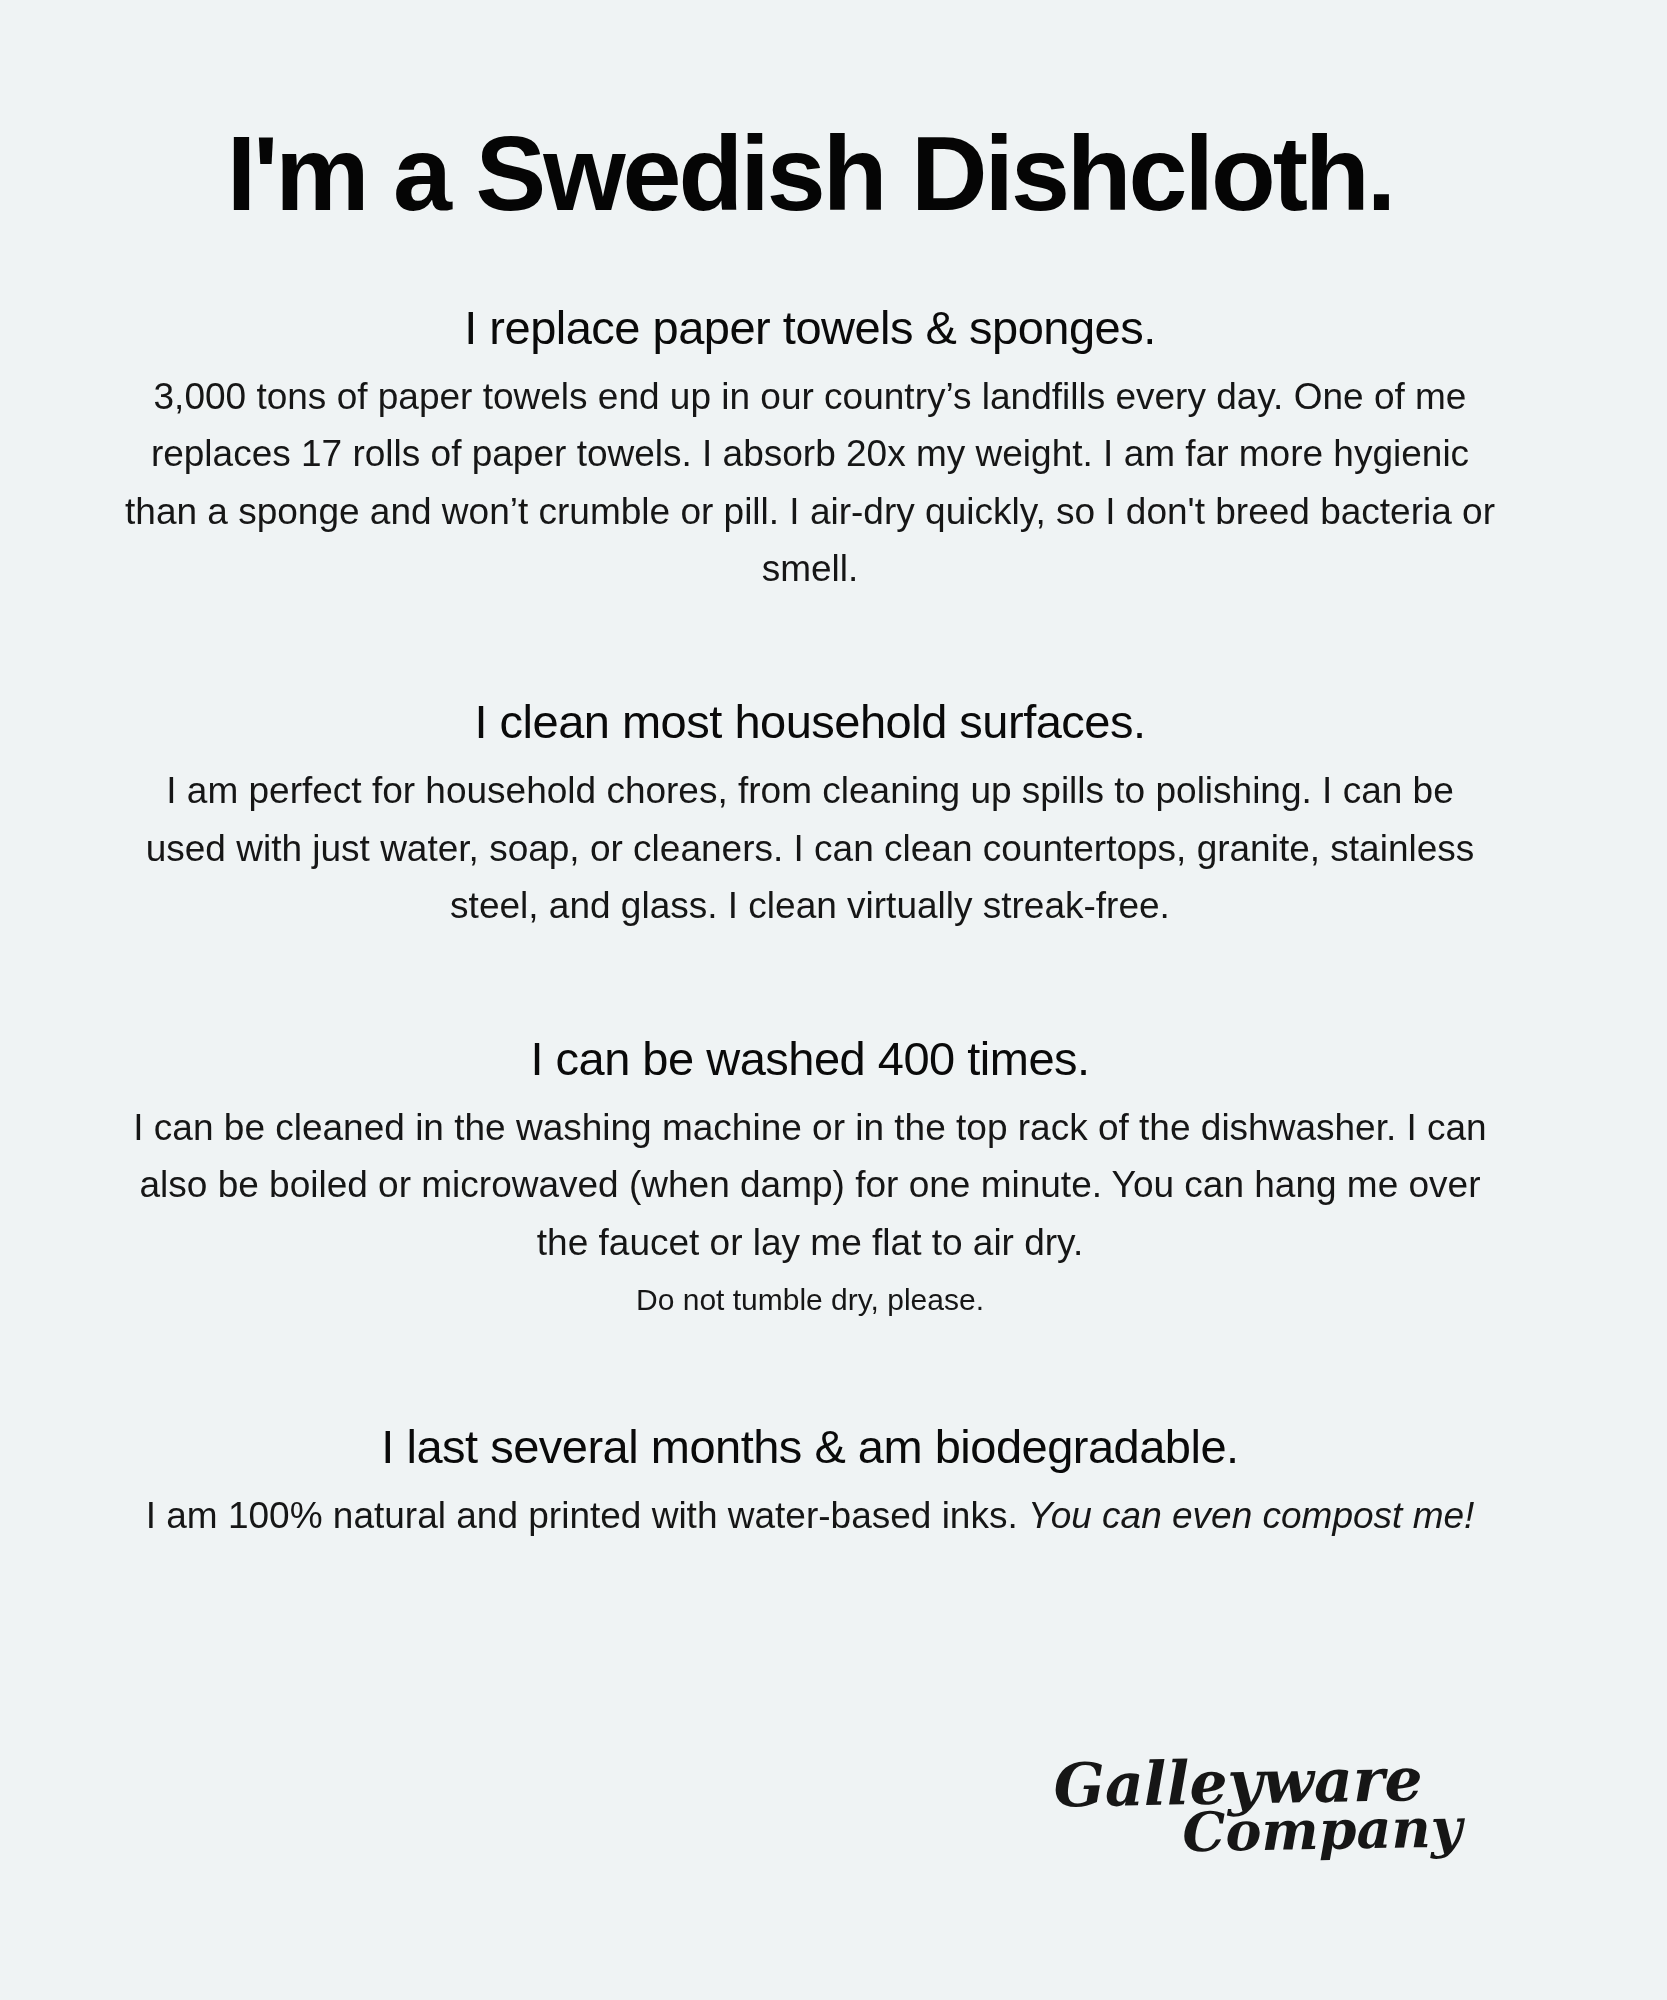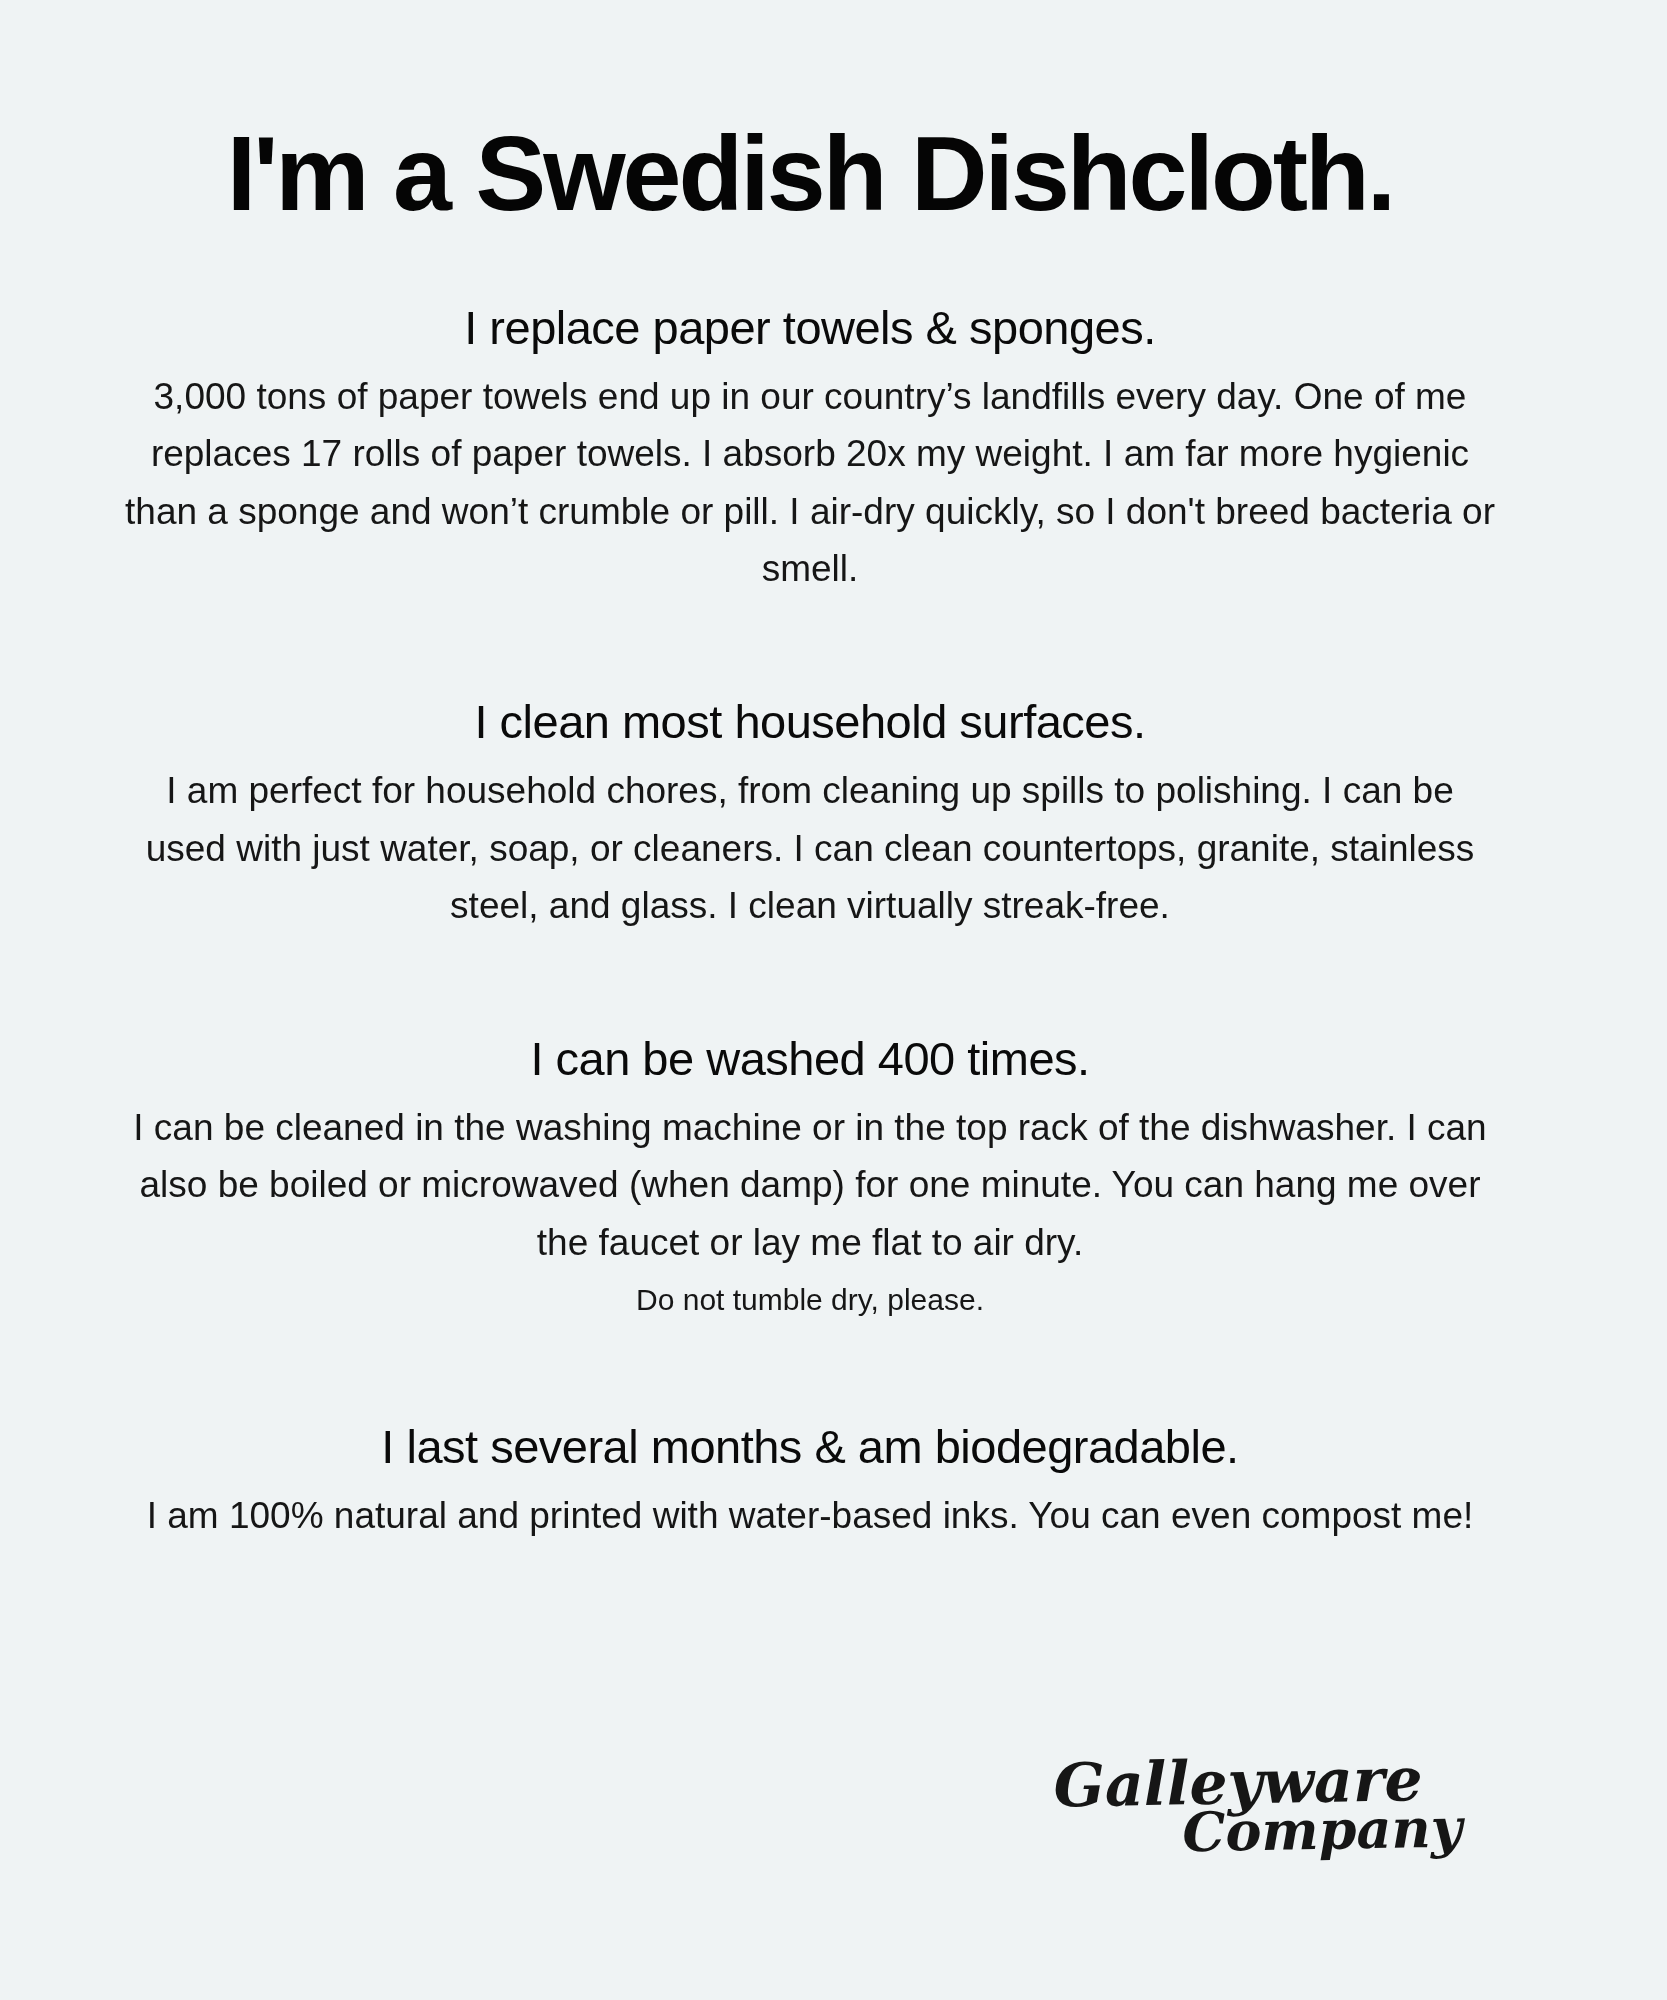--- a/index.html
+++ b/index.html
@@ -46,20 +46,21 @@
     line-height: 1.25;
   }
   .section-body {
     font-size: 37px;
     font-weight: 400;
     line-height: 1.55;
     color: #161616;
     margin: 6px;
   }
   .section-body .italic-part {
+    font-style: italic;
   }
   .section-note {
     font-size: 30px;
     line-height: 1.5;
     color: #161616;
     margin: 6px 0 12px 0;
   }
   .logo {
     position: absolute;
     top: 1752px;

